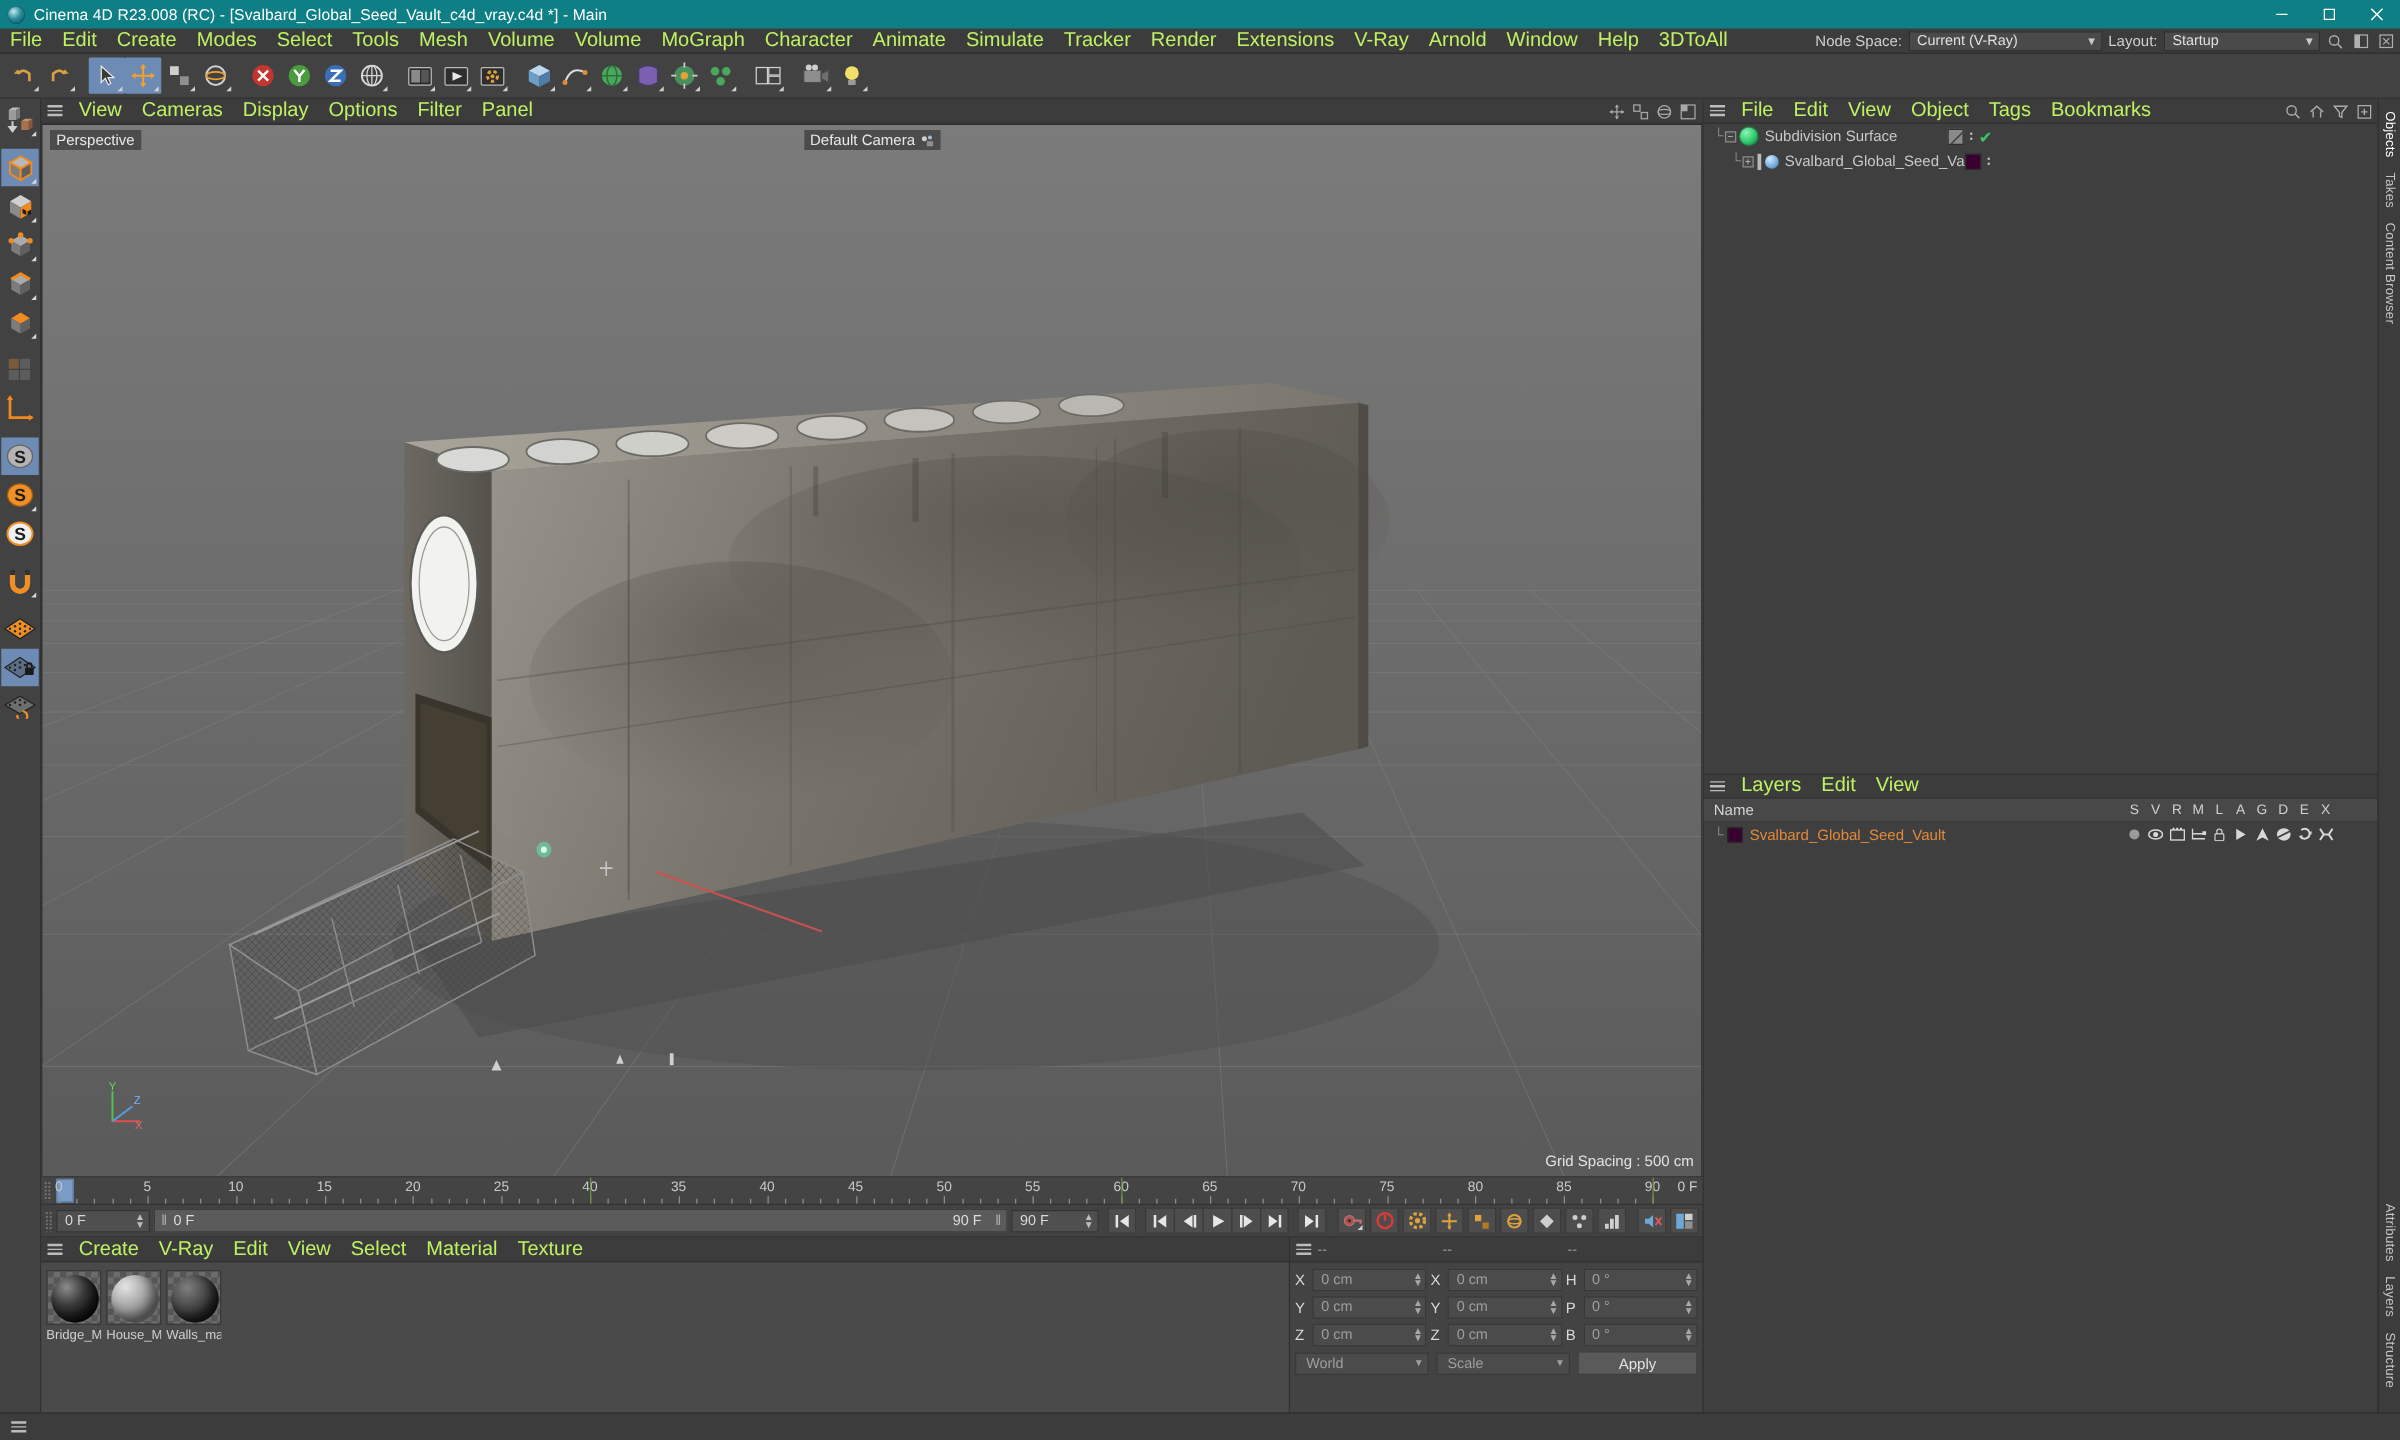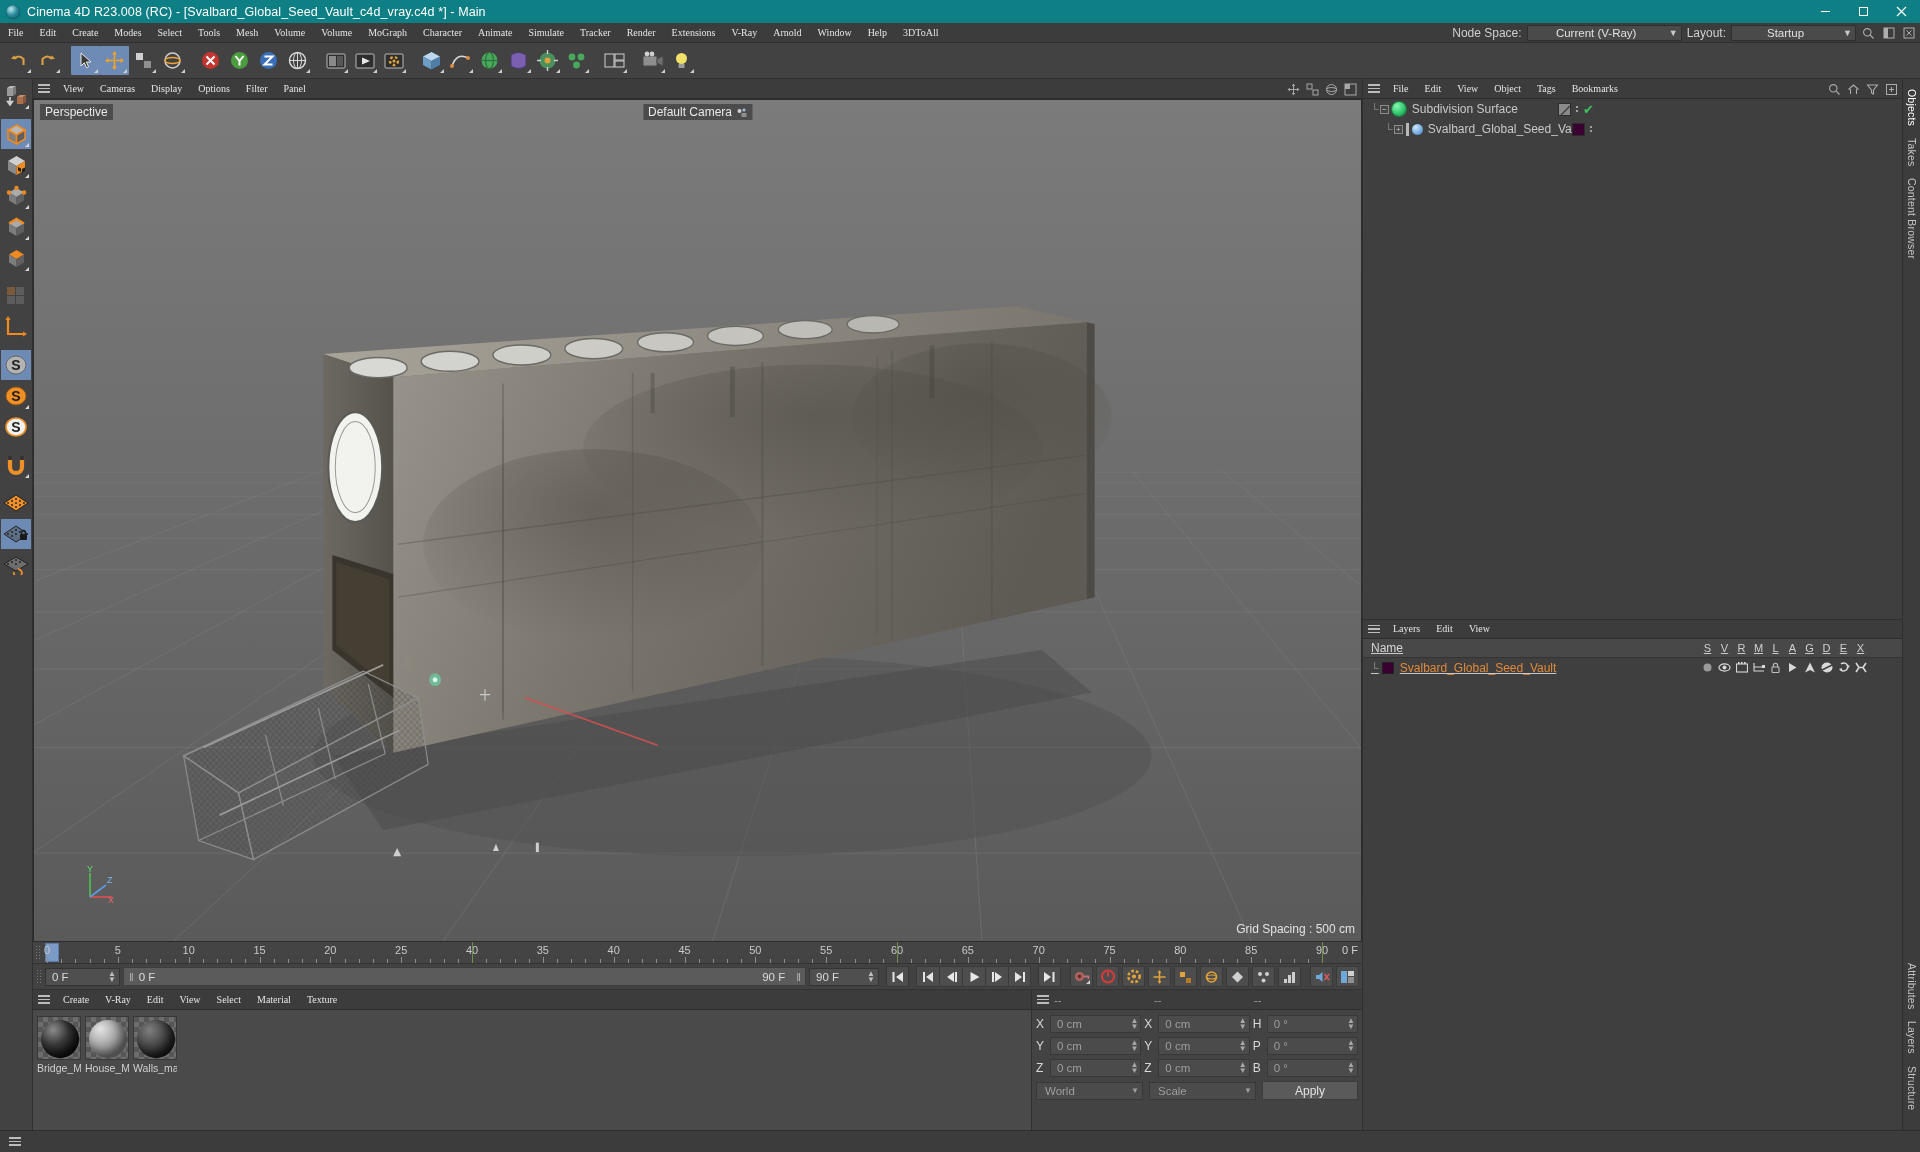--- a/index.html
+++ b/index.html
@@ -32,32 +32,31 @@
     color: #ffffff; font-size: 12px;
   }
   .win-btn svg { display:block; }
 
   
   .menubar {
     height: 20px; background: #3c3c3c; display: flex; align-items: center;
     flex: 0 0 20px; border-bottom: 1px solid #2e2e2e; position: relative;
   }
   .menu-item {
-    padding: 0 8px; height: 20px; line-height: 20px; font-size: 10px; color: #e5e5e5;
+    padding: 0 8px; height: 20px; line-height: 20px; font-size: 16px; color: #bef264;
     white-space: nowrap;
-    font-family: Liberation Serif, serif;
   }
   .menubar-right { position: absolute; right: 4px; top: 0; height: 20px; display:flex; align-items:center; gap:5px;}
   .mb-label { font-size: 12px; color: #cfcfcf; }
   .combo {
     height: 16px; background: #4a4a4a; border: 1px solid #2f2f2f;
     display: flex; align-items: center; padding: 0 3px 0 6px; font-size: 11.5px; color: #e0e0e0;
     position: relative;
   }
-  .combo .cv { flex: 1; white-space: nowrap; text-align: center; }
+  .combo .cv { flex: 1; white-space: nowrap; }
   .combo .chev { margin-left: 10px; opacity: .85; font-size: 9px; }
   .icon-sq { width: 15px; height: 15px; display:flex; align-items:center; justify-content:center; opacity:.8; }
 
   
   .toolbar {
     height: 36px; background: #424242; display: flex; align-items: center;
     flex: 0 0 36px; padding-left: 4px; gap: 0px; border-bottom: 1px solid #303030;
   }
   .tb-btn {
     width: 29px; height: 29px; display: flex; align-items: center; justify-content: center;
@@ -208,21 +207,21 @@
   .obj-tags { position:absolute; right: auto; left: 230px; display:flex; align-items:center; gap:5px;}
   .tagsq { width:13px; height:13px; border:1px solid #2d2d2d;}
   .dots { display:flex; flex-direction:column; gap:2px; align-items:center;}
   .dots i { width:2px; height:2px; background:#c0c0c0; border-radius:50%; display:block;}
 
   .layers-menubar { height:20px; background:#3c3c3c; display:flex; align-items:center; flex:0 0 20px; border-top:1px solid #2e2e2e; border-bottom:1px solid #2e2e2e;}
   .layerhdr { height:19px; background:#484848; display:flex; align-items:center; font-size:12px; padding-left:8px; color:#d5d5d5; border-bottom:1px solid #343434;}
   .lh-cols { margin-left:auto; display:flex; }
   .lh-col { width:17px; text-align:center; font-size:11px; color:#d0d0d0;}
   .layerrow { height:19px; display:flex; align-items:center; font-size:12px; padding-left:8px;}
-  .layers-body { flex: 1 1 auto; background:#3f3f3f;text-decoration:underline; }
+  .layers-body { flex: 1 1 auto; background:#3f3f3f; }
   .layer-swatch { width:12px; height:12px; background:#3a0030; border:1px solid #222; margin-right:6px;}
   .lr-icons { margin-left:auto; display:flex; }
   .lr-ic { width:17px; display:flex; align-items:center; justify-content:center; }
 
   
   .tabstrip {
     width: 18px; flex: 0 0 18px; background:#3c3c3c; display:flex; flex-direction:column;
     align-items:center; padding-top:4px; border-left:1px solid #2e2e2e;
   }
   .vtab {

